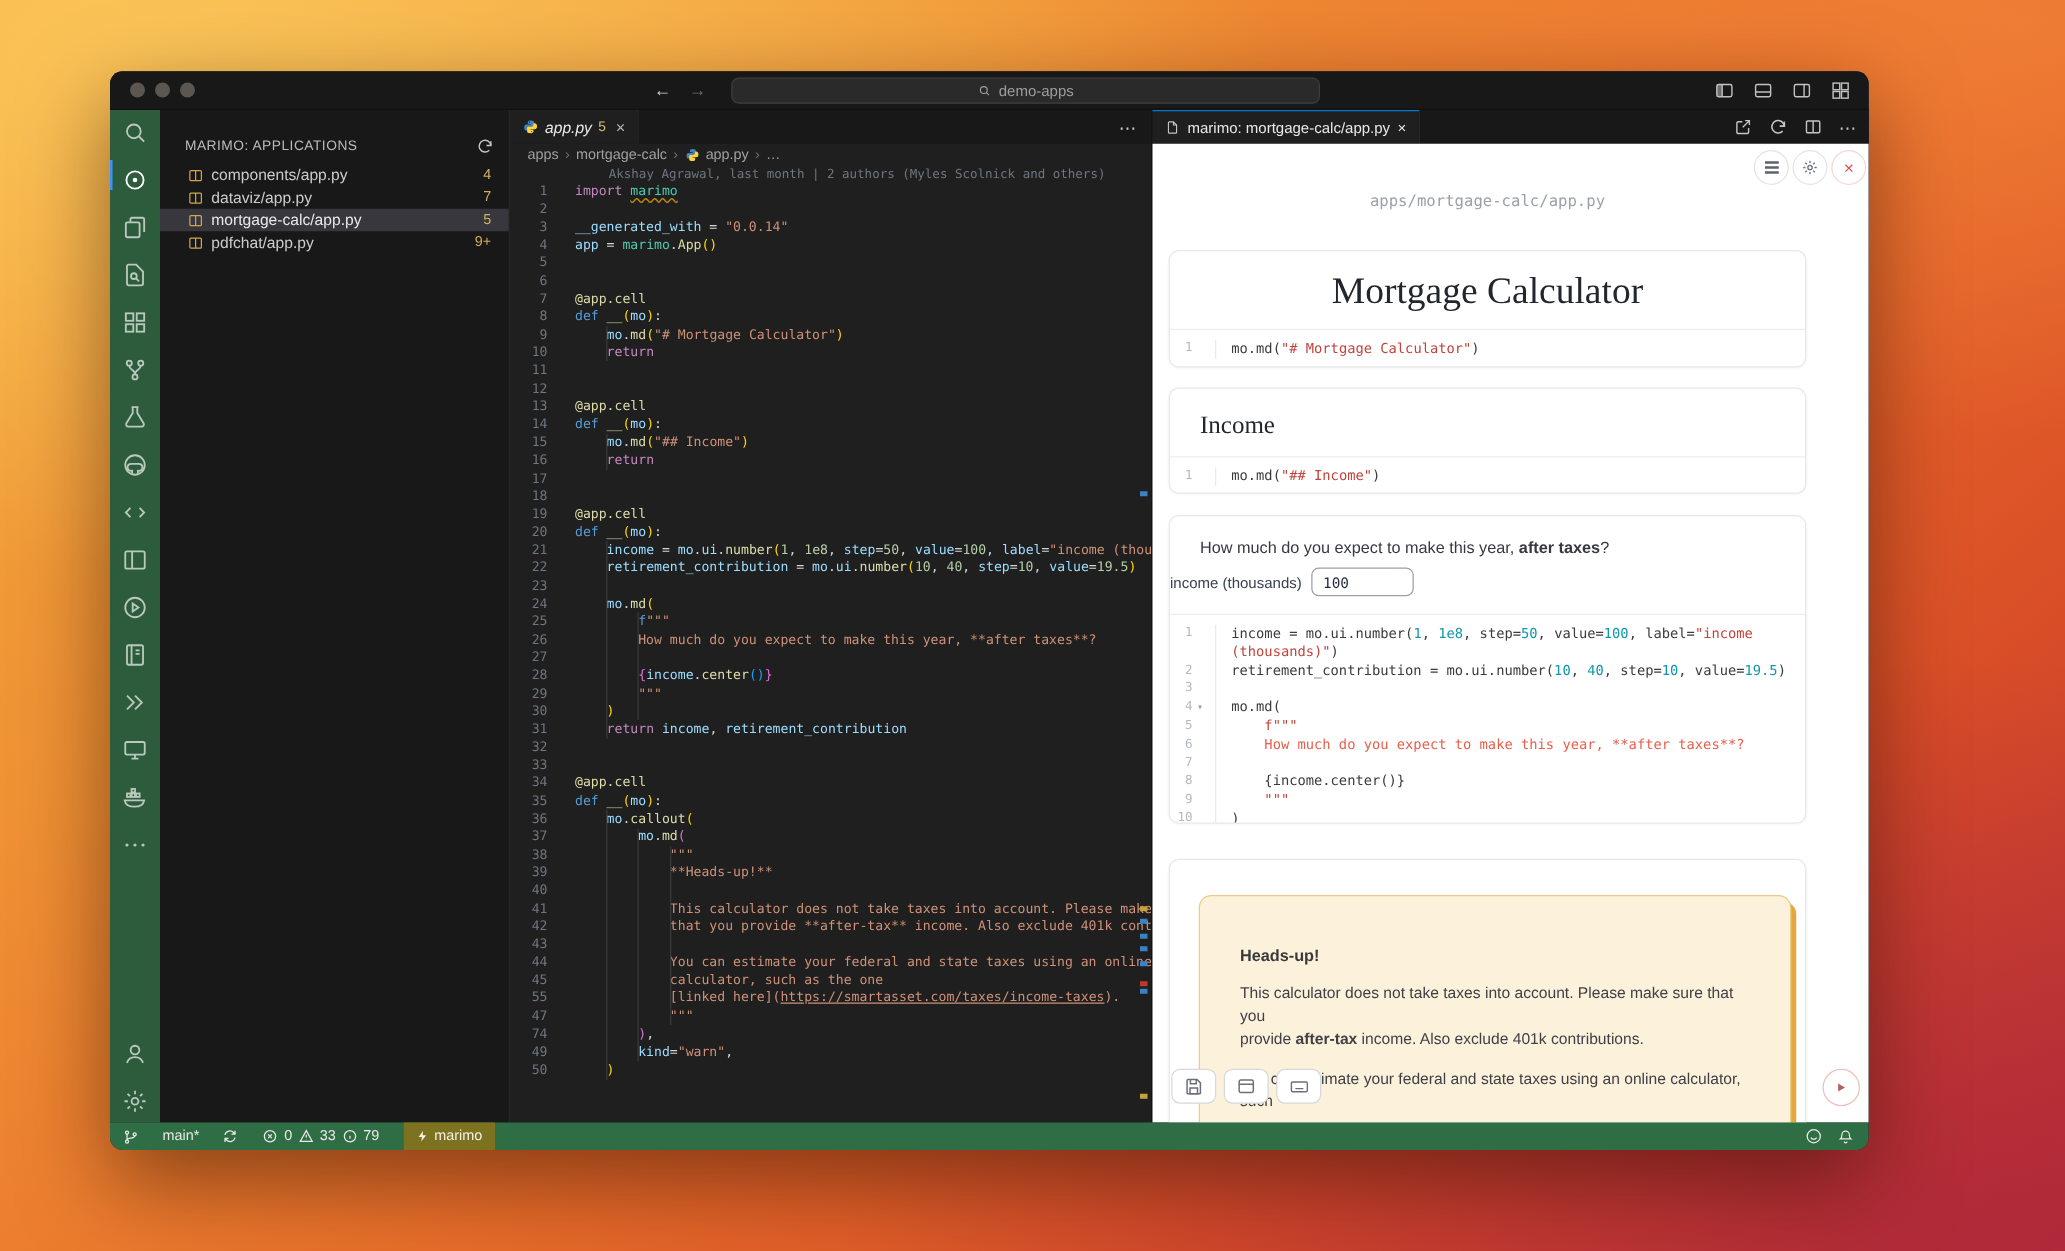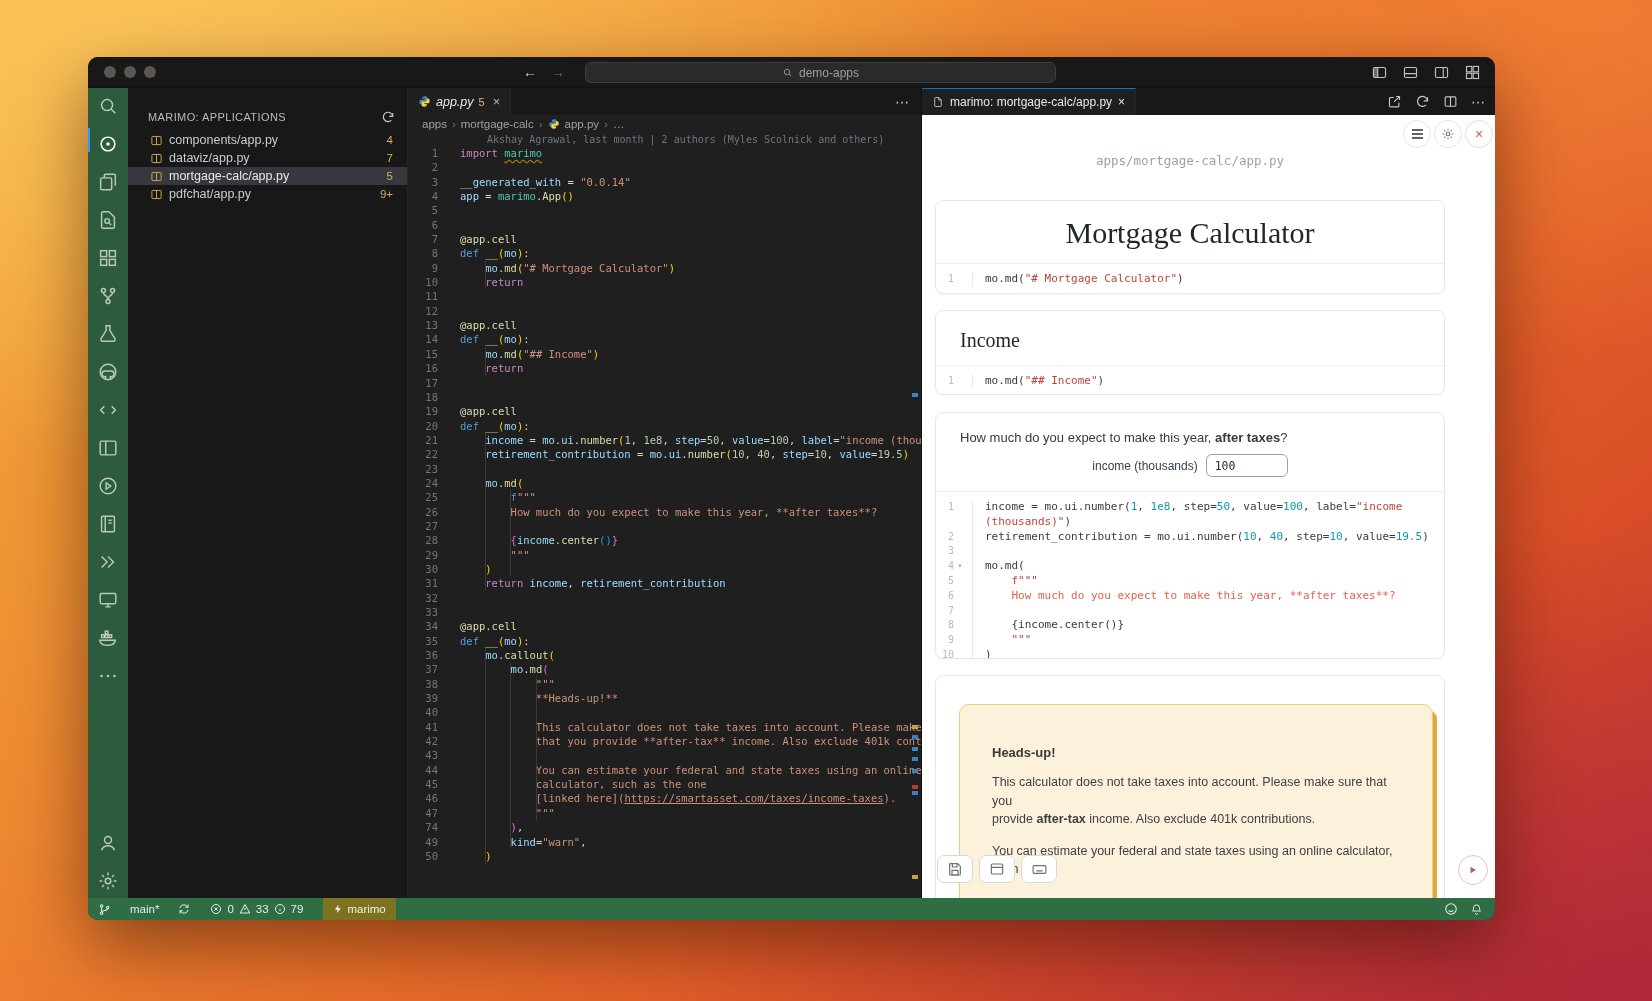--- a/index.html
+++ b/index.html
@@ -77,35 +77,35 @@
   .cbtn{width:28px;height:28px;border-radius:50%;border:1px solid #e4e4e4;background:#fff;display:flex;align-items:center;justify-content:center;color:#666}
   .cbtn.close{color:#e0524d;border-color:#f2d7d5;font-size:14px}
   .burger{display:flex;flex-direction:column;gap:2.5px}
   .burger i{display:block;width:11px;height:1.4px;background:#5f6368}
   .wv-content{margin-left:13px;width:510px}
   .wv-path{padding-top:38px;text-align:center;font-family:"DejaVu Sans Mono",monospace;font-size:12.5px;color:#9aa1a9}
   .card{border:1px solid #e7e8ea;border-radius:8px;background:#fff;box-shadow:0 1px 2px rgba(0,0,0,.04);overflow:hidden}
   .card1{margin-top:32px;height:94px}
   .card2{margin-top:16px;height:85px}
   .card3{margin-top:17px;height:247px}
-  .card4{margin-top:16px;height:240px}
+  .card4{margin-top:28px;height:240px}
   .wtitle{font-family:"Liberation Serif",serif;color:#22272e}
   .c1-title{font-size:30px;text-align:center;padding-top:15px}
   .c2-title{font-size:20px;padding:18px 0 0 24px}
   .cdivider{border-top:1px solid #eceef0;margin-top:13px}
   .wcode{font-family:"DejaVu Sans Mono",monospace;font-size:11px;padding:8px 0 6px 0}
   .wrow{min-height:14.8px;line-height:14.8px;display:flex}
   .gut{width:30px;flex:none;text-align:right;color:#b3b9c2;font-size:10px;display:flex;justify-content:flex-end}
   .gut .num{display:inline-block;width:16px;text-align:right}
   .gut .fold{display:inline-block;width:12px;color:#9aa0a6;font-size:8px;text-align:center}
   .wlc{border-left:1px solid #e8eaed;margin-left:6px;padding-left:12px;white-space:pre}
   .wseg.wp{color:#3b3b3b}.wseg.wnu{color:#0f98ad}.wseg.ws{color:#c0443c}.wseg.wf{color:#e8604c}
   .question{font-size:13px;color:#343a40;padding:17px 0 0 24px}
   .question b{font-weight:bold}
-  .inputrow{display:flex;align-items:center;justify-content:center;gap:8px;margin-top:9px;font-size:12px;color:#374151}
+  .inputrow{display:flex;align-items:center;gap:8px;margin-top:9px;font-size:12px;color:#374151}
   .numinput{width:82px;height:23px;border:1.5px solid #9aa0a6;border-radius:6px;padding-left:8px;
     font-family:"DejaVu Sans Mono",monospace;font-size:11.5px;color:#1f2937;outline:none;background:#fff}
   .callout{margin:28px 0 0 23px;width:474px;height:300px;background:#fcf1da;border:1px solid #eccb84;border-radius:10px;
     box-shadow:5px 5px 0 -1px #e5a63e;padding:40px 32px 0 32px;color:#3f3f46}
   .co-head{font-weight:bold;font-size:13px;color:#3a3a3a}
   .co-p{margin-top:13px;font-size:12.5px;line-height:18.5px}
   .co-p b{font-weight:bold}
   .float-btns{position:absolute;left:15px;top:740px;display:flex;gap:6px}
   .fbtn{width:36px;height:28px;border:1px solid #d8d8d8;border-radius:7px;background:#fff;display:flex;align-items:center;justify-content:center;color:#6b7076}
   .playbtn{position:absolute;left:536px;top:740px;width:30px;height:30px;border-radius:50%;border:1px solid #e7c2c2;background:#fff;display:flex;align-items:center;justify-content:center;color:#b86060}
@@ -543,21 +543,21 @@
             </div>
             <div class="cl">
               <span class="ln">44</span>
               <span class="lc"><span class="seg str">            You can estimate your federal and state taxes using an online</span></span>
             </div>
             <div class="cl">
               <span class="ln">45</span>
               <span class="lc"><span class="seg str">            calculator, such as the one</span></span>
             </div>
             <div class="cl">
-              <span class="ln">46</span>
+              <span class="ln">55</span>
               <span class="lc"><span class="seg str">            [linked here](</span><span class="seg str lnk">https://smartasset.com/taxes/income-taxes</span><span class="seg str">).</span></span>
             </div>
             <div class="cl">
               <span class="ln">47</span>
               <span class="lc"><span class="seg str">            """</span></span>
             </div>
             <div class="cl">
               <span class="ln">74</span>
               <span class="lc"><span class="seg pln">        </span><span class="seg b2">)</span><span class="seg pln">,</span></span>
             </div>

